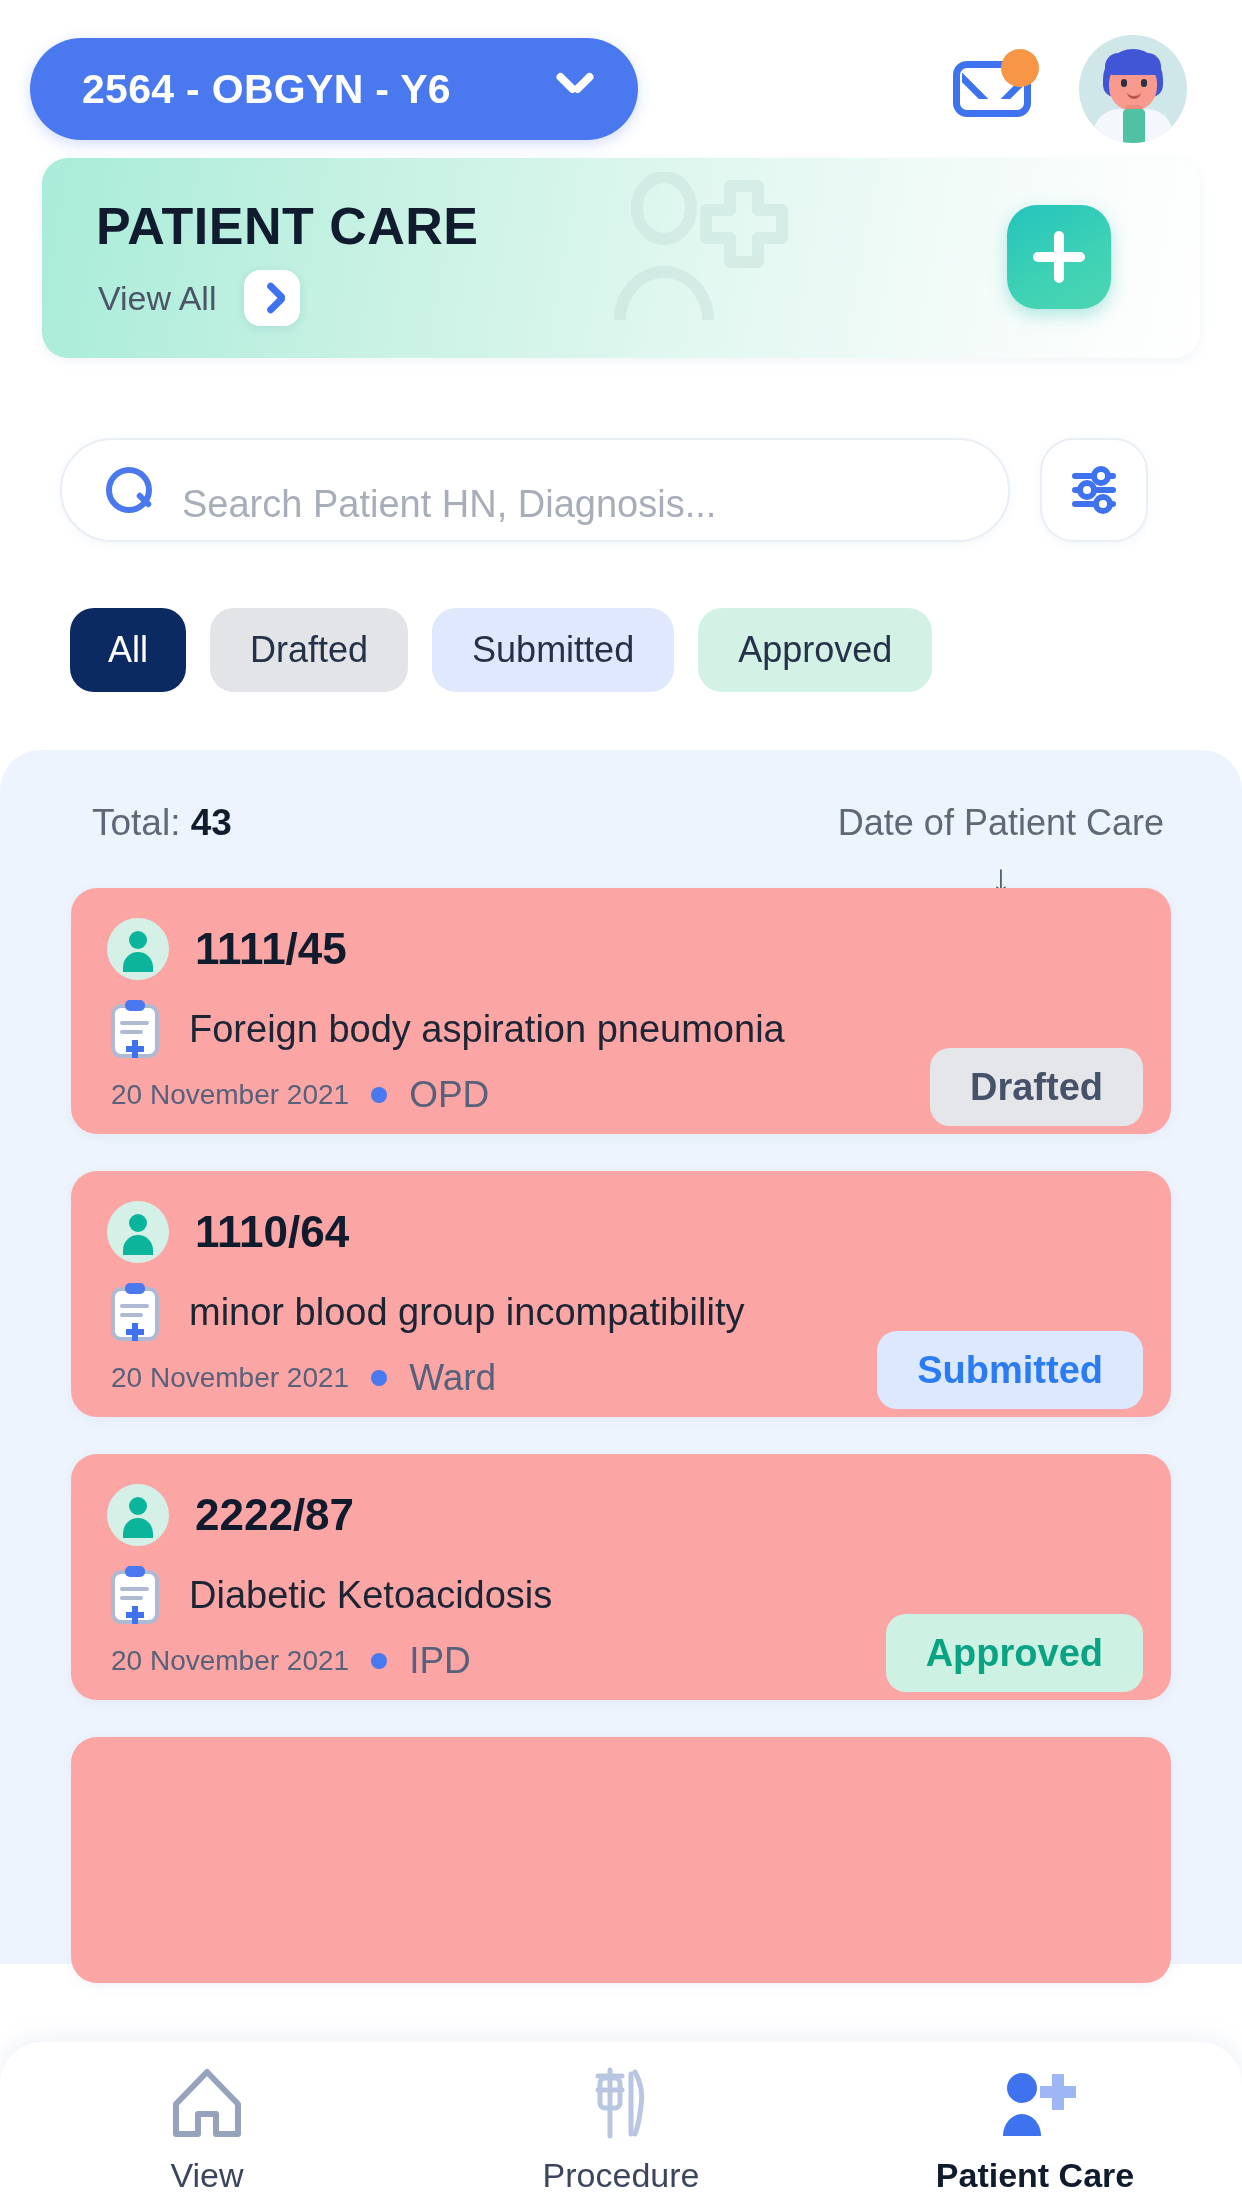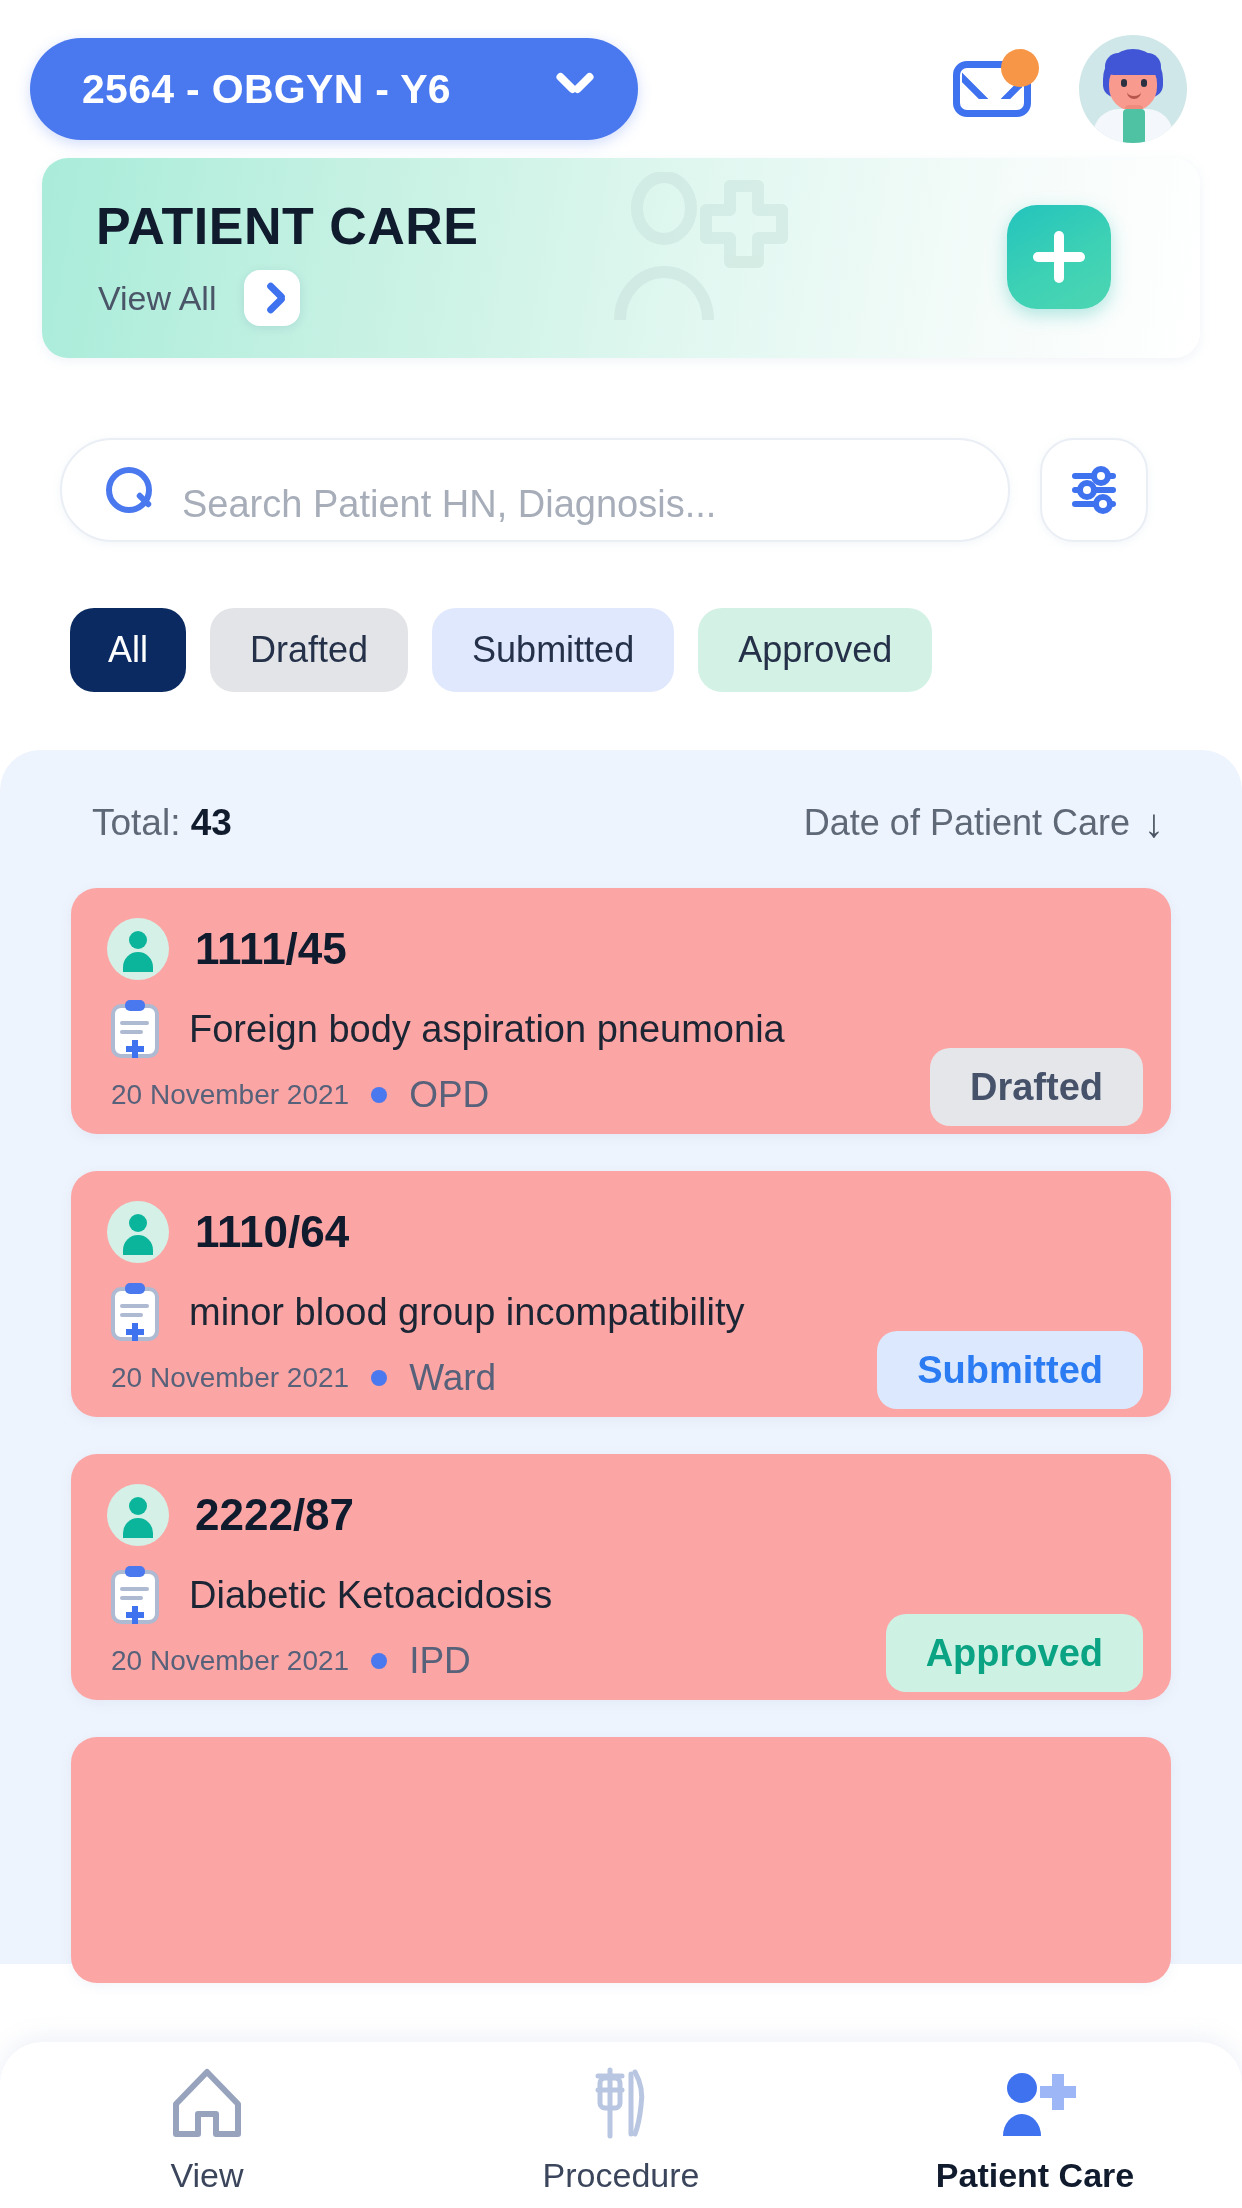--- a/index.html
+++ b/index.html
@@ -213,21 +213,21 @@
     background: #eef4fd;
     border-radius: 40px 40px 0 0;
   }
   .panel-head {
     position: absolute; left: 0; top: 46px; width: 1242px; height: 70px;
   }
   .total { position: absolute; left: 92px; top: 6px; font-size: 37px; color: #5e6877; }
   .total b { color: #101b2d; font-weight: bold; }
   .sort {
     position: absolute; right: 78px; top: 6px;
-    font-size: 36px; color: #5e6877; display: flex; align-items: center; gap: 14px;
+    font-size: 36px; color: #5e6877; display: flex; align-items: center; gap: 14px; flex-direction: column;
   }
   .arrow-down { font-size: 40px; line-height: 1; color: #4b5563; }
 
   .cards { position: absolute; left: 0; top: 138px; width: 1242px; }
   .card {
     position: relative;
     margin: 0 auto 37px; width: 1100px; height: 246px;
     background: #fca5a5; border-radius: 26px;
     box-shadow: 0 3px 12px rgba(120,150,190,.10);
   }

